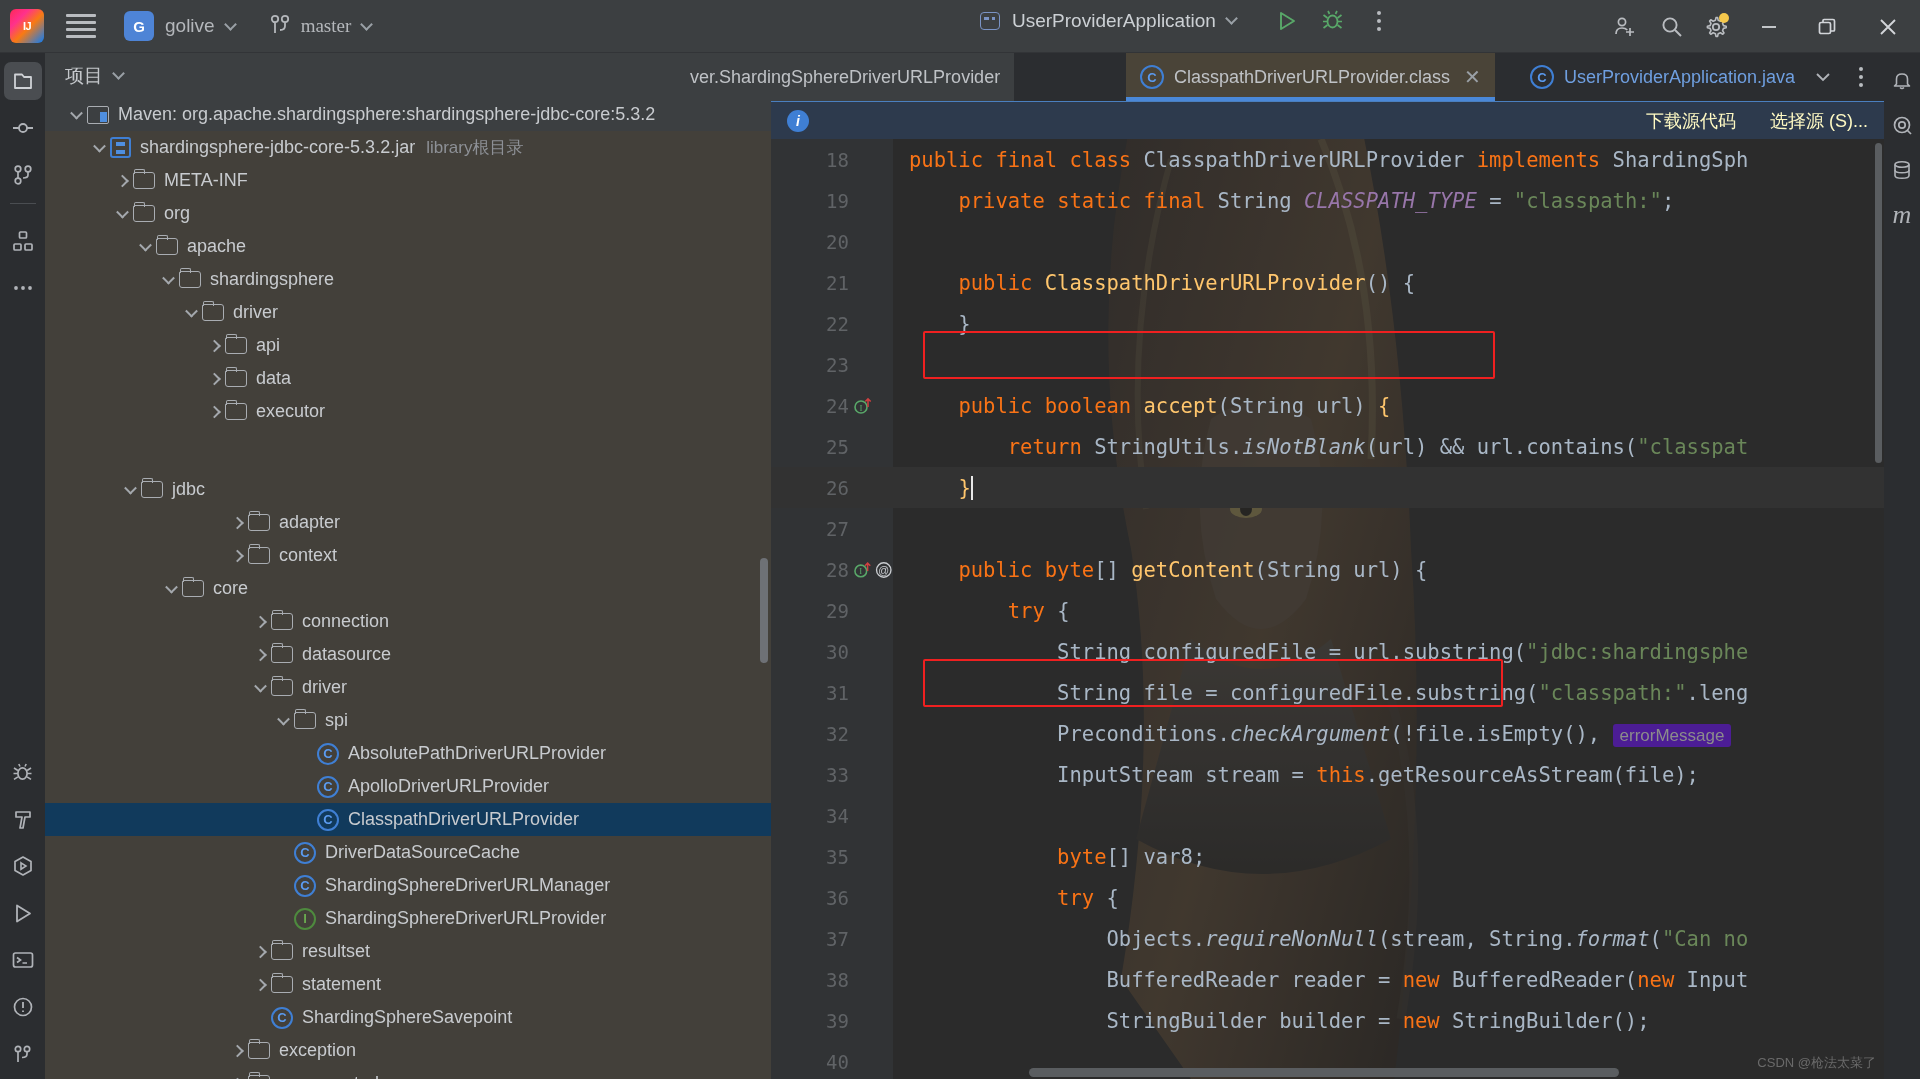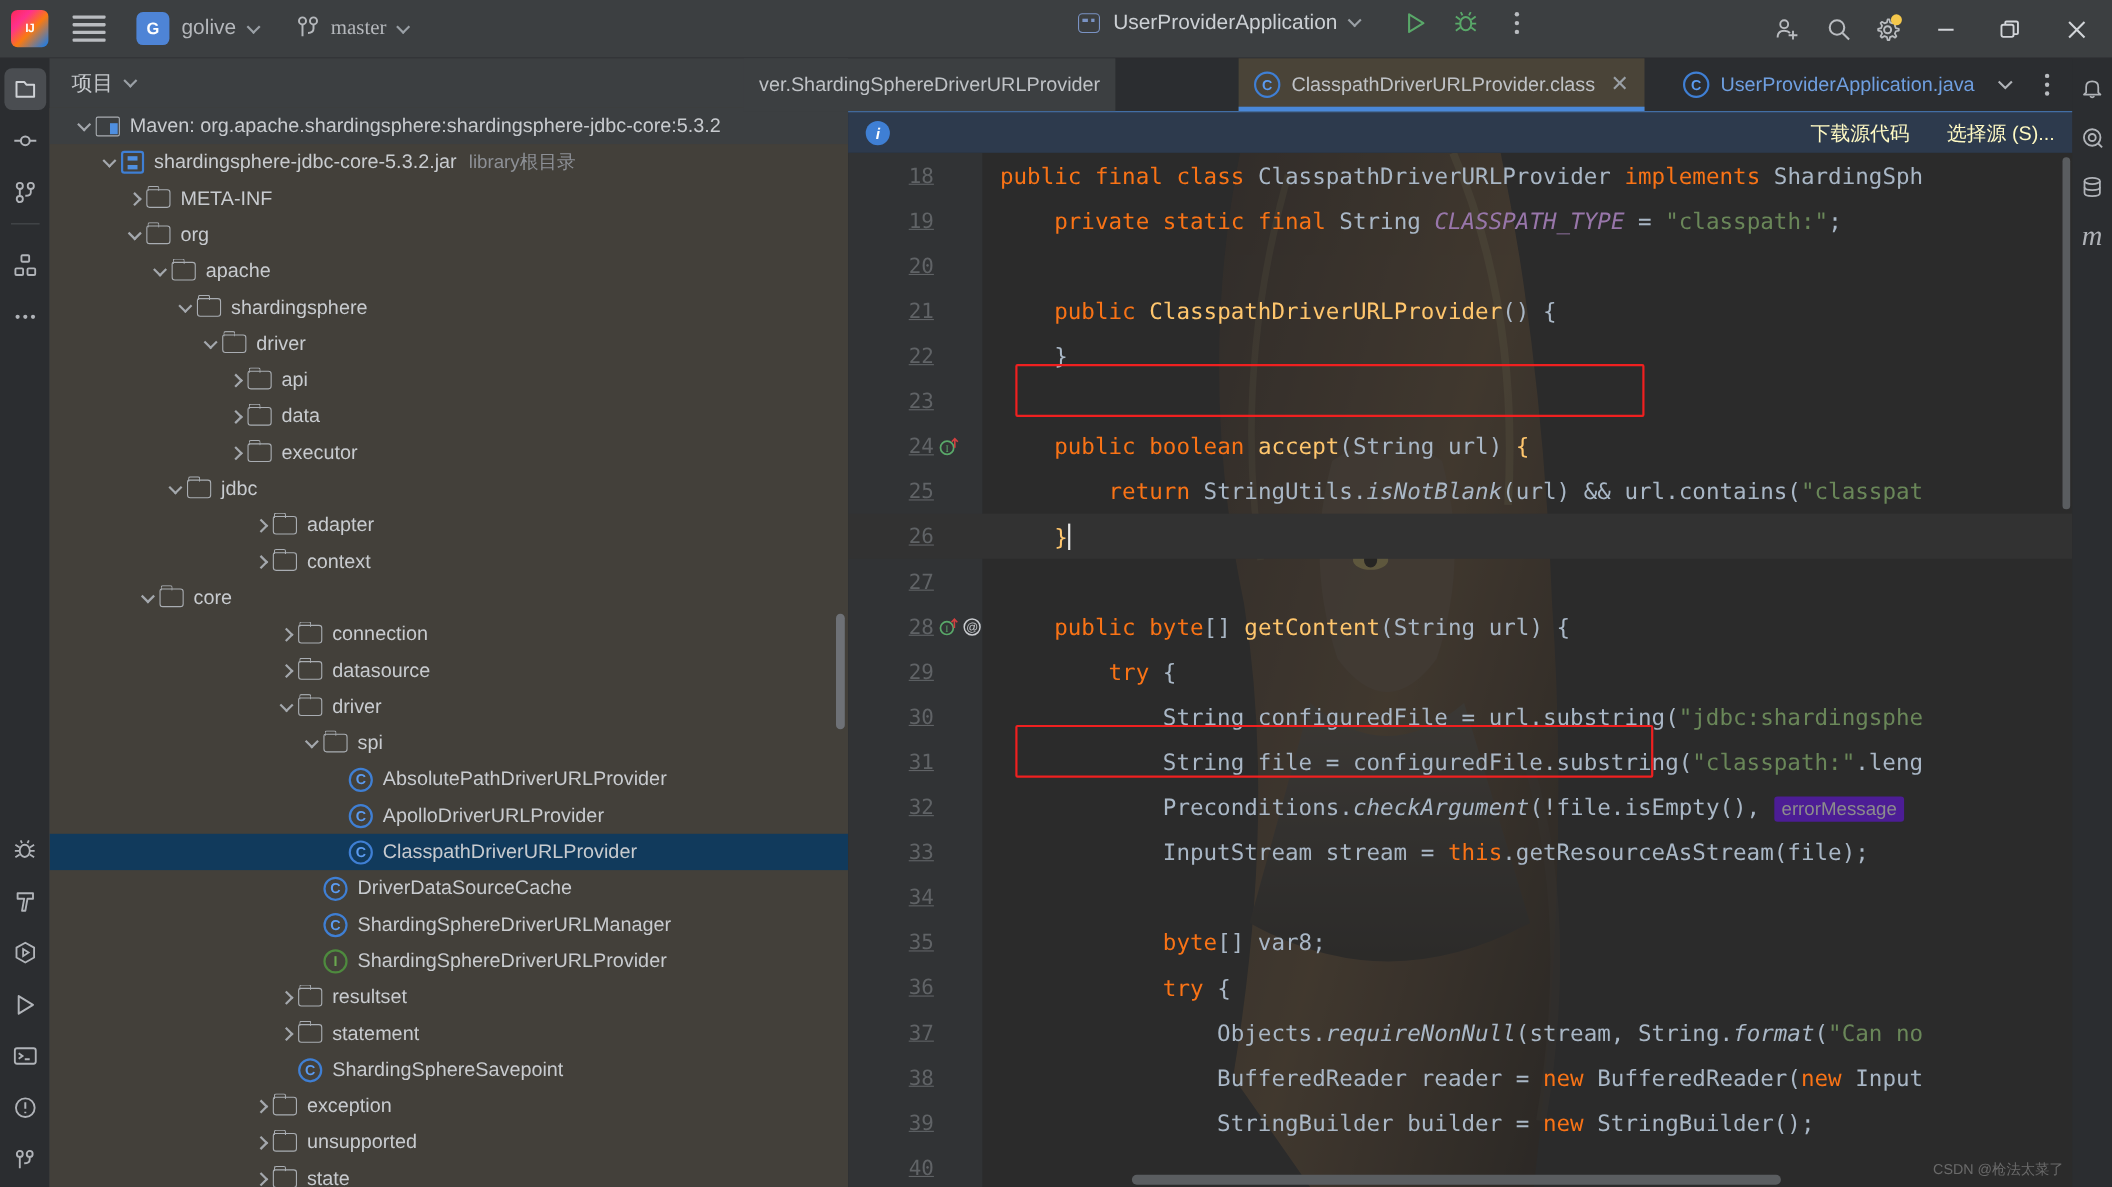--- a/index.html
+++ b/index.html
@@ -125,21 +125,21 @@
   .code-area{position:absolute;left:0;right:0;top:86px;bottom:0;overflow:hidden;
      background:#2b2b2b;}
   .bg-art{position:absolute;left:190px;top:-60px;width:640px;height:1100px;opacity:.34;
      pointer-events:none;}
   .gutter{position:absolute;left:0;top:0;width:122px;bottom:0;background:#313335;}
   .code-lines{position:absolute;left:0;right:0;top:0;bottom:0;
      font-family:"DejaVu Sans Mono","Liberation Mono",monospace;font-size:20.5px;}
   .cl{height:41px;display:flex;align-items:center;position:relative;}
   .cl.hl{background:#323232;}
   .ln{width:78px;text-align:right;color:#606366;flex:none;
-     font-family:"DejaVu Sans Mono",monospace;font-size:19px;text-decoration:underline;}
+     font-family:"DejaVu Sans Mono",monospace;font-size:19px;}
   .gmark{width:44px;flex:none;display:flex;align-items:center;gap:1px;padding-left:4px;}
   .code-txt{padding-left:16px;white-space:pre;}
   .k{color:#f97316;}  
   .ty{color:#a9b7c6;}
   .fn{color:#ffc66d;} 
   .st{color:#6a8759;} 
   .cf{color:#9876aa;font-style:italic;} 
   .it{color:#a9b7c6;font-style:italic;}
   .brace-y{color:#ffc66d;}
   .hint{background:#4c1d95;color:#8c8c8c;font-size:17px;padding:2px 7px;border-radius:3px;
@@ -382,36 +382,36 @@
         <div class="row" style="padding-left: 160px;">
           <span class="tw r"></span>
           <span class="folder"></span>
           <span>data</span>
         </div>
         <div class="row" style="padding-left: 160px;">
           <span class="tw r"></span>
           <span class="folder"></span>
           <span>executor</span>
         </div>
-        <div class="row" style="padding-left: 105px;">
+        <div class="row" style="padding-left: 76px; margin-top: 45px;">
           <span class="tw d"></span>
           <span class="folder"></span>
           <span>jdbc</span>
         </div>
         <div class="row" style="padding-left: 183px;">
           <span class="tw r"></span>
           <span class="folder"></span>
           <span>adapter</span>
         </div>
         <div class="row" style="padding-left: 183px;">
           <span class="tw r"></span>
           <span class="folder"></span>
           <span>context</span>
         </div>
-        <div class="row" style="padding-left: 80px;">
+        <div class="row" style="padding-left: 117px;">
           <span class="tw d"></span>
           <span class="folder"></span>
           <span>core</span>
         </div>
         <div class="row" style="padding-left: 206px;">
           <span class="tw r"></span>
           <span class="folder"></span>
           <span>connection</span>
         </div>
         <div class="row" style="padding-left: 206px;">

